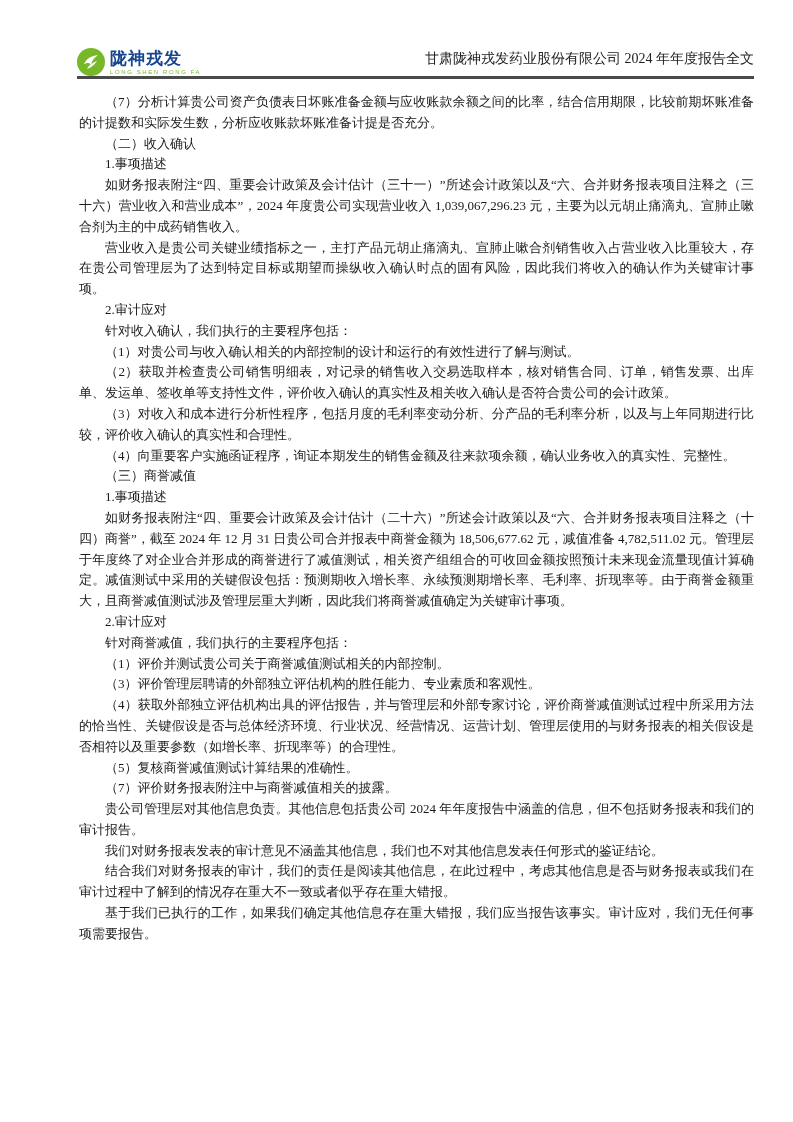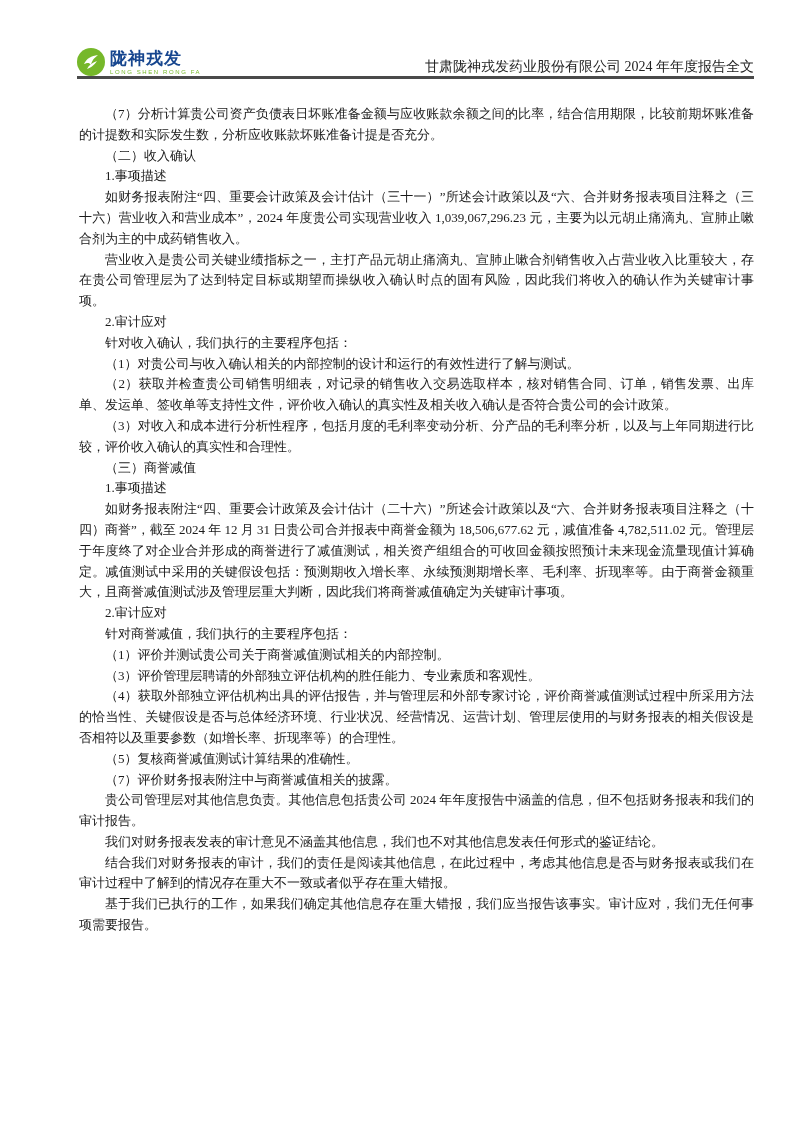--- a/index.html
+++ b/index.html
@@ -61,35 +61,35 @@
     font-size: 6px;
     color: #76b82a;
     letter-spacing: 1.6px;
     margin-top: 2px;
     white-space: nowrap;
   }
   .header-title {
     font-size: 14px;
     color: #222222;
     white-space: nowrap;
-    padding-bottom: 0;
+    padding-bottom: 8px;
   }
   .header-rule {
     position: absolute;
     top: 76px;
     left: 58px;
     right: 58px;
     height: 3px;
     background: #4a4a4a;
   }
 
   
   .content {
     position: absolute;
-    top: 104px;
+    top: 92px;
     left: 60px;
     width: 675px;
     font-size: 13px;
     line-height: 20.8px;
     text-align: justify;
     text-justify: inter-ideograph;
   }
   .content p {
     margin: 0;
     padding: 0;
@@ -132,20 +132,21 @@
       <p>（7）分析计算贵公司资产负债表日坏账准备金额与应收账款余额之间的比率，结合信用期限，比较前期坏账准备的计提数和实际发生数，分析应收账款坏账准备计提是否充分。</p>
       <p>（二）收入确认</p>
       <p>1.事项描述</p>
       <p>如财务报表附注“四、重要会计政策及会计估计（三十一）”所述会计政策以及“六、合并财务报表项目注释之（三十六）营业收入和营业成本”，2024 年度贵公司实现营业收入 1,039,067,296.23 元，主要为以元胡止痛滴丸、宣肺止嗽合剂为主的中成药销售收入。</p>
       <p>营业收入是贵公司关键业绩指标之一，主打产品元胡止痛滴丸、宣肺止嗽合剂销售收入占营业收入比重较大，存在贵公司管理层为了达到特定目标或期望而操纵收入确认时点的固有风险，因此我们将收入的确认作为关键审计事项。</p>
       <p>2.审计应对</p>
       <p>针对收入确认，我们执行的主要程序包括：</p>
       <p>（1）对贵公司与收入确认相关的内部控制的设计和运行的有效性进行了解与测试。</p>
       <p>（2）获取并检查贵公司销售明细表，对记录的销售收入交易选取样本，核对销售合同、订单，销售发票、出库单、发运单、签收单等支持性文件，评价收入确认的真实性及相关收入确认是否符合贵公司的会计政策。</p>
       <p>（3）对收入和成本进行分析性程序，包括月度的毛利率变动分析、分产品的毛利率分析，以及与上年同期进行比较，评价收入确认的真实性和合理性。</p>
+      <p>（4）向重要客户实施函证程序，询证本期发生的销售金额及往来款项余额，确认业务收入的真实性、完整性。</p>
       <p>（三）商誉减值</p>
       <p>1.事项描述</p>
       <p>如财务报表附注“四、重要会计政策及会计估计（二十六）”所述会计政策以及“六、合并财务报表项目注释之（十四）商誉”，截至 2024 年 12 月 31 日贵公司合并报表中商誉金额为 18,506,677.62 元，减值准备 4,782,511.02 元。管理层于年度终了对企业合并形成的商誉进行了减值测试，相关资产组组合的可收回金额按照预计未来现金流量现值计算确定。减值测试中采用的关键假设包括：预测期收入增长率、永续预测期增长率、毛利率、折现率等。由于商誉金额重大，且商誉减值测试涉及管理层重大判断，因此我们将商誉减值确定为关键审计事项。</p>
       <p>2.审计应对</p>
       <p>针对商誉减值，我们执行的主要程序包括：</p>
       <p>（1）评价并测试贵公司关于商誉减值测试相关的内部控制。</p>
       <p>（3）评价管理层聘请的外部独立评估机构的胜任能力、专业素质和客观性。</p>
       <p>（4）获取外部独立评估机构出具的评估报告，并与管理层和外部专家讨论，评价商誉减值测试过程中所采用方法的恰当性、关键假设是否与总体经济环境、行业状况、经营情况、运营计划、管理层使用的与财务报表的相关假设是否相符以及重要参数（如增长率、折现率等）的合理性。</p>
       <p>（5）复核商誉减值测试计算结果的准确性。</p>
       <p>（7）评价财务报表附注中与商誉减值相关的披露。</p>

